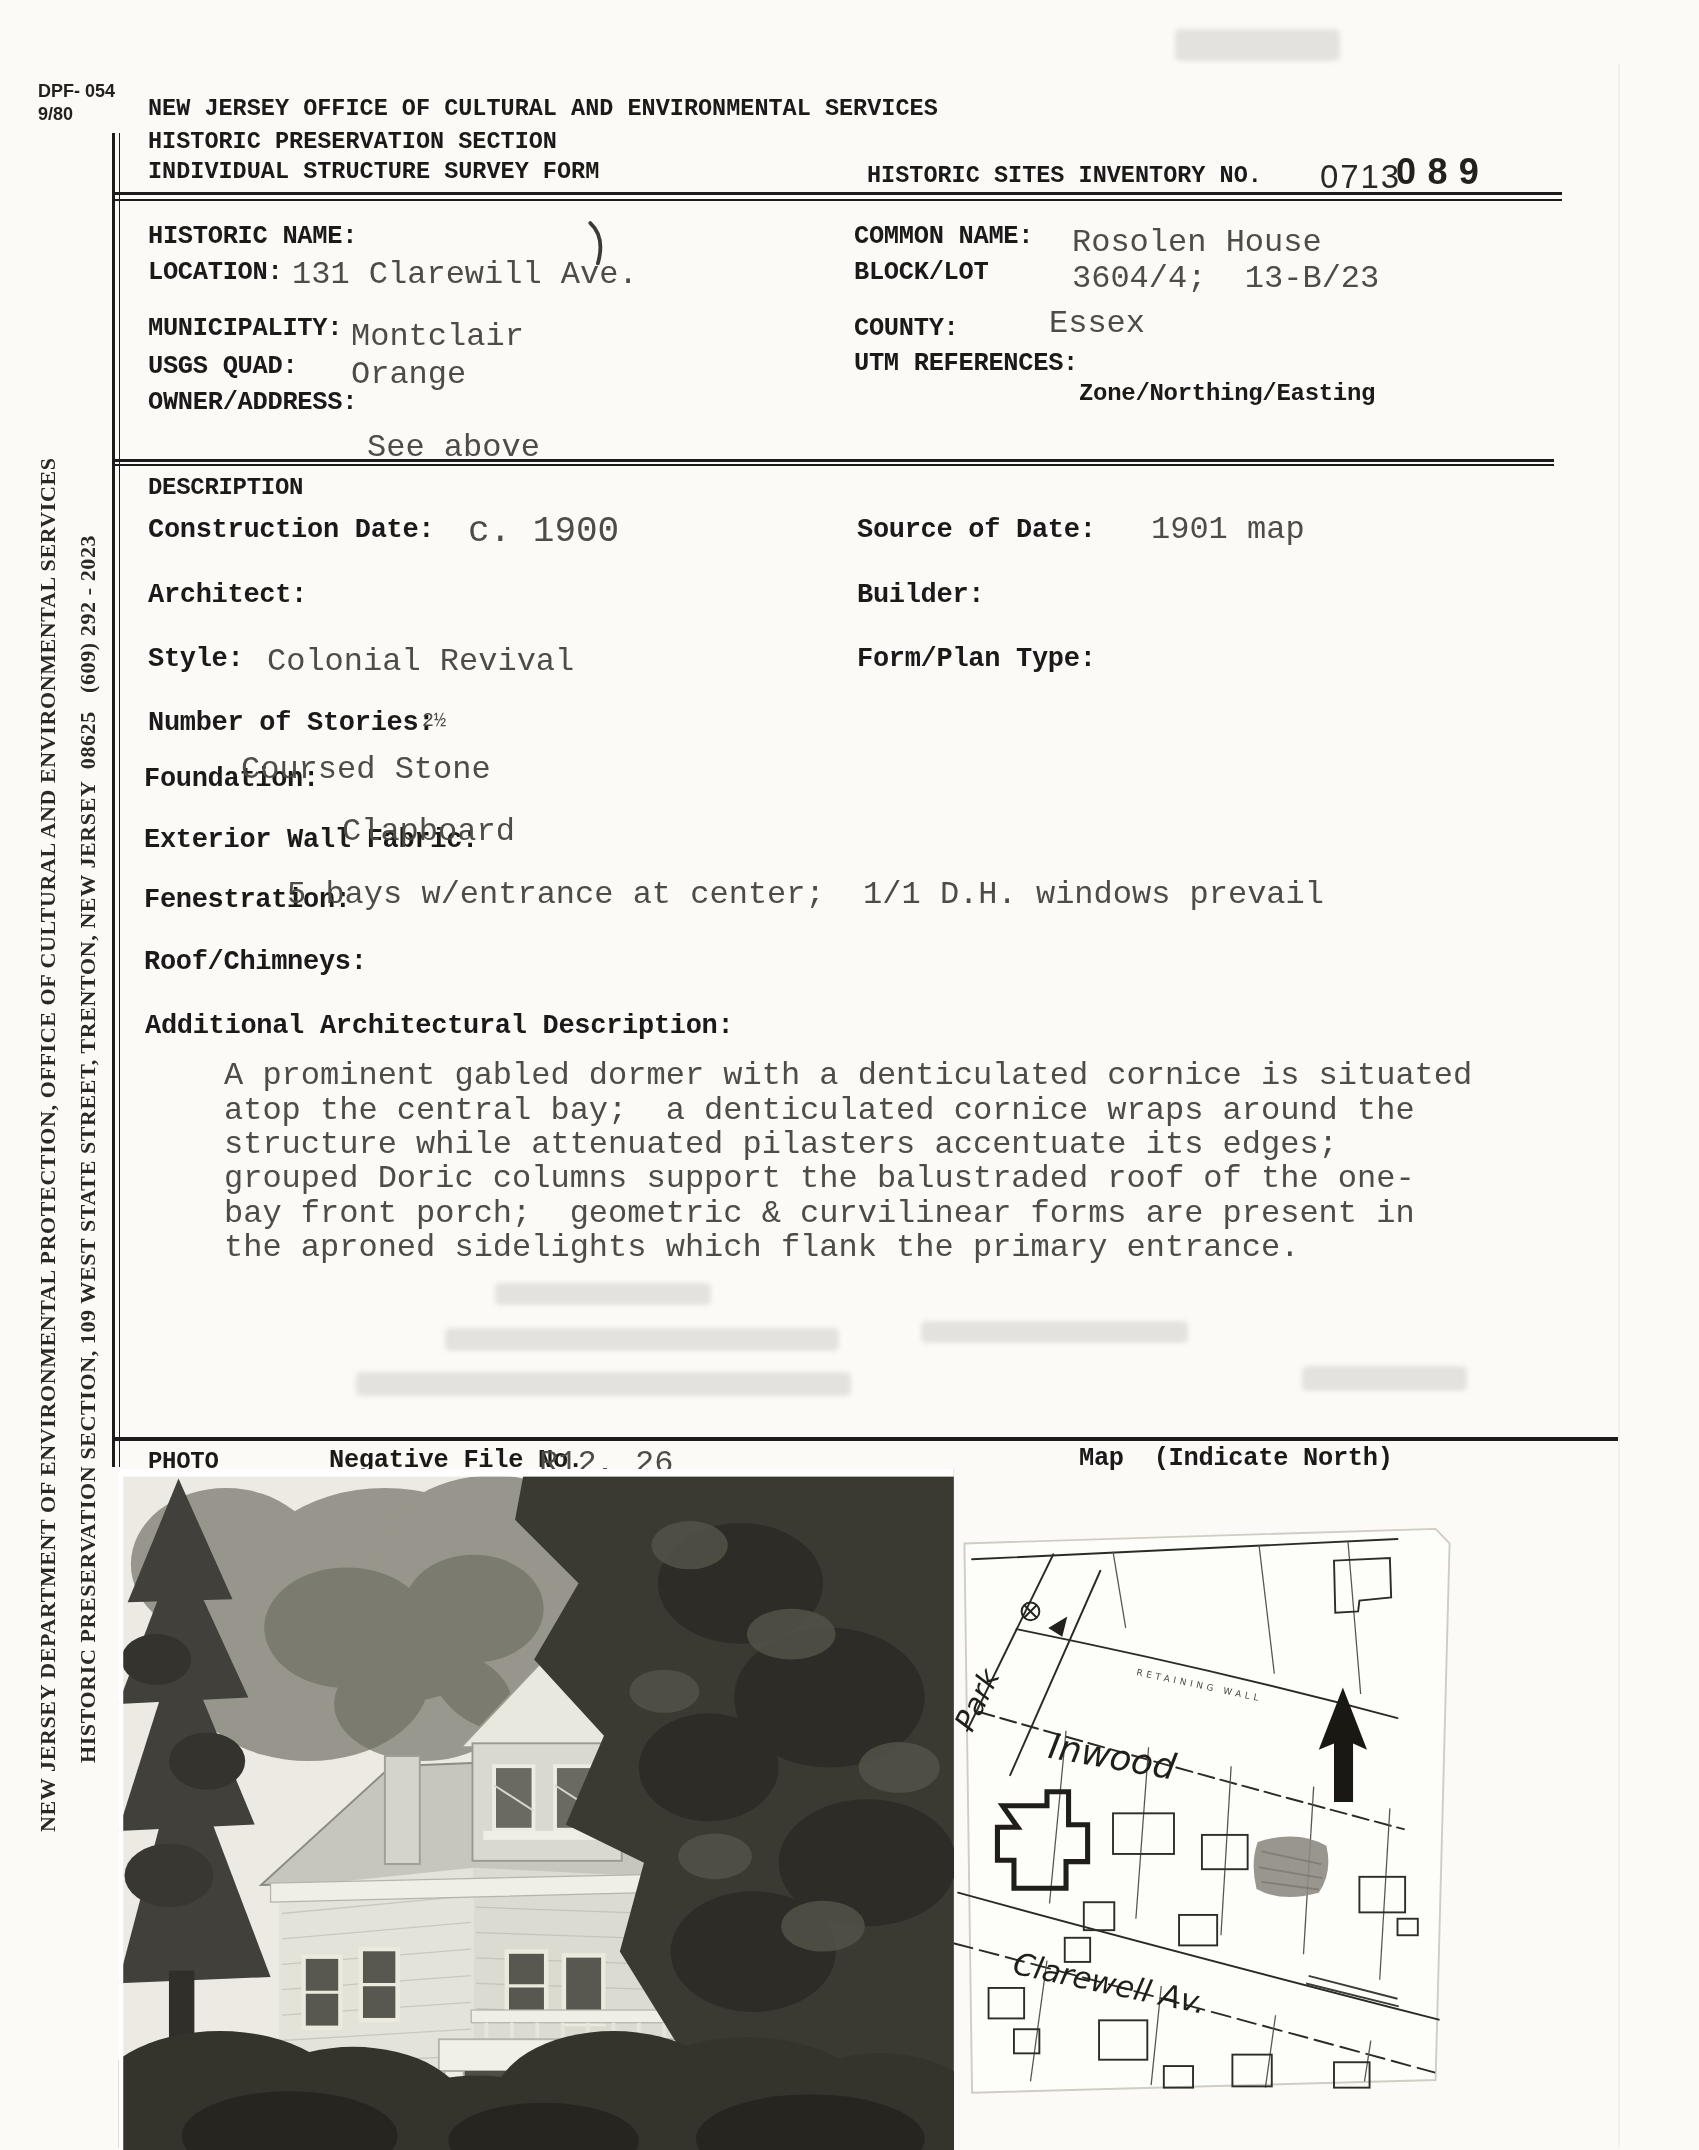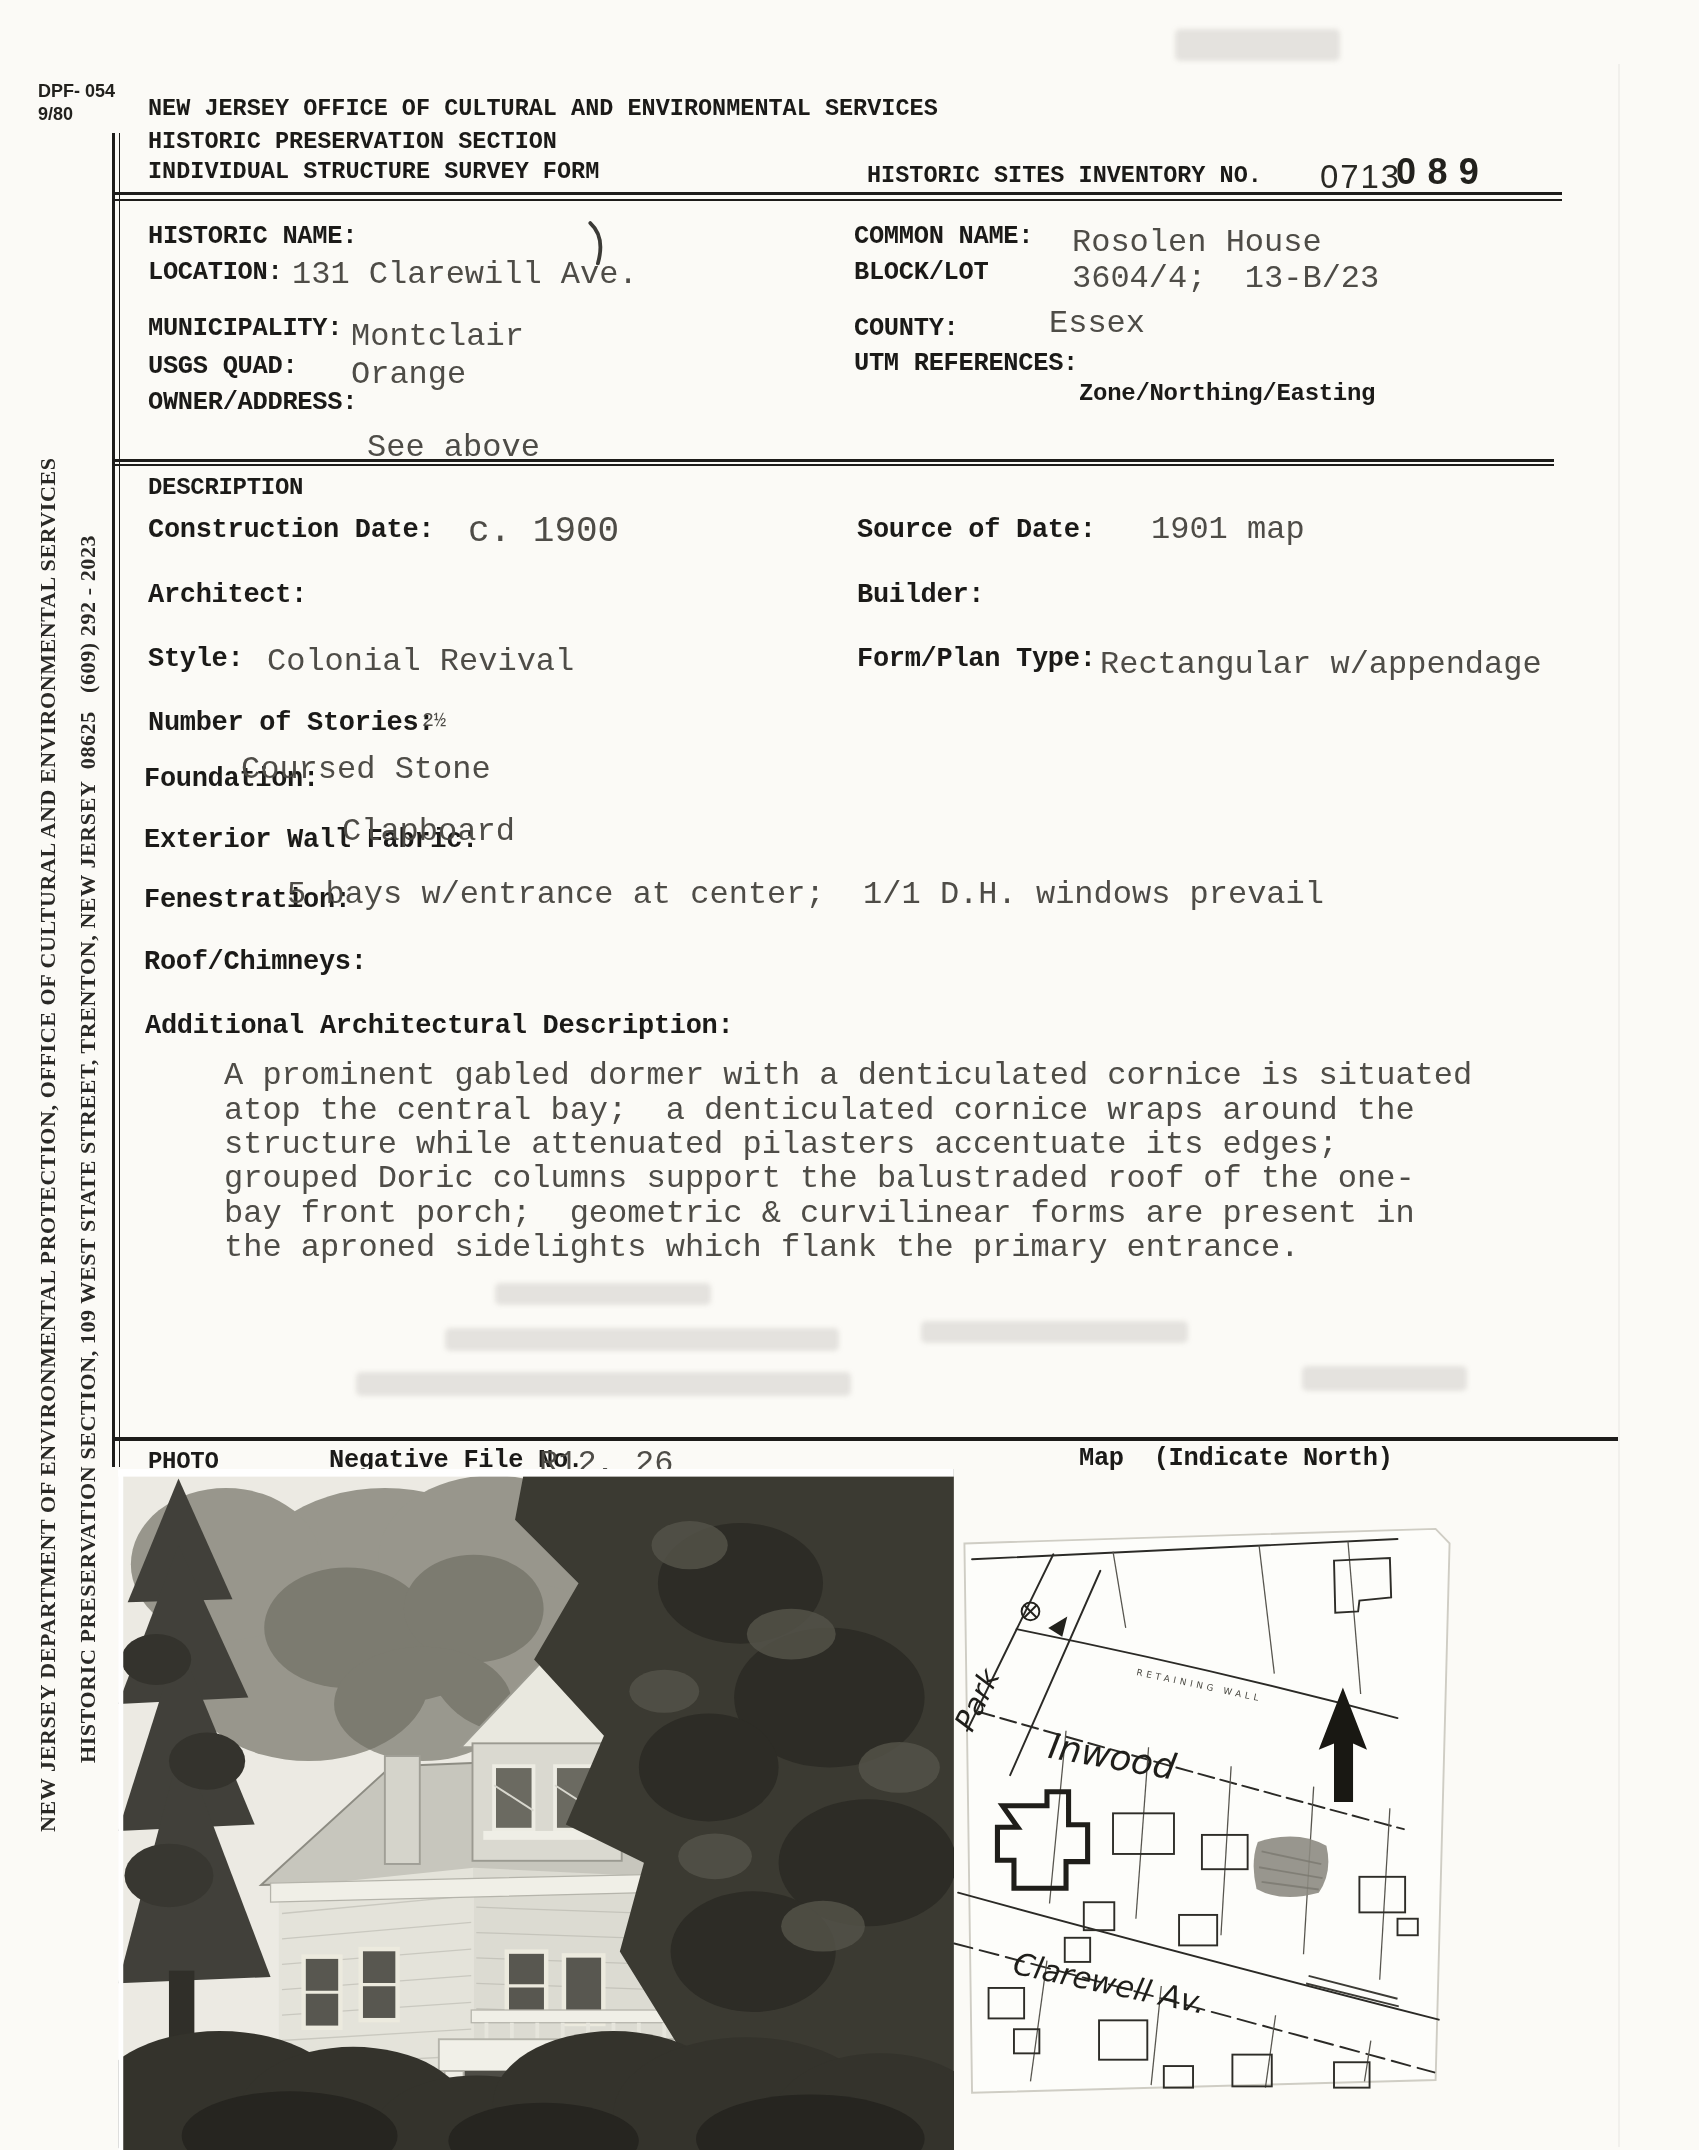--- a/index.html
+++ b/index.html
@@ -89,21 +89,20 @@
   <div class="lbl" style="left:857px;top:516px;font-size:27px;">Source of Date:</div>
   <div class="tw" style="left:1151px;top:513px;font-size:32px;">1901 map</div>
 
   <div class="lbl" style="left:148px;top:581px;font-size:27px;">Architect:</div>
   <div class="lbl" style="left:857px;top:581px;font-size:27px;">Builder:</div>
 
   <div class="lbl" style="left:148px;top:645px;font-size:27px;">Style:</div>
   <div class="tw" style="left:267px;top:645px;font-size:32px;">Colonial Revival</div>
 
   <div class="lbl" style="left:857px;top:645px;font-size:27px;">Form/Plan Type:</div>
-  <div class="tw" style="left:1100px;top:648px;font-size:32px;">Rectangular w/appendage</div>
 
   <div class="lbl" style="left:148px;top:709px;font-size:27px;">Number of Stories:</div>
   <div class="tw" style="left:422px;top:710px;font-size:20px;">2½</div>
 
   <div class="lbl" style="left:144px;top:765px;font-size:27px;">Foundation:</div>
   <div class="tw" style="left:241px;top:753px;font-size:32px;">Coursed Stone</div>
 
   <div class="lbl" style="left:144px;top:826px;font-size:27px;">Exterior Wall Fabric:</div>
   <div class="tw" style="left:342px;top:815px;font-size:32px;">Clapboard</div>
 

